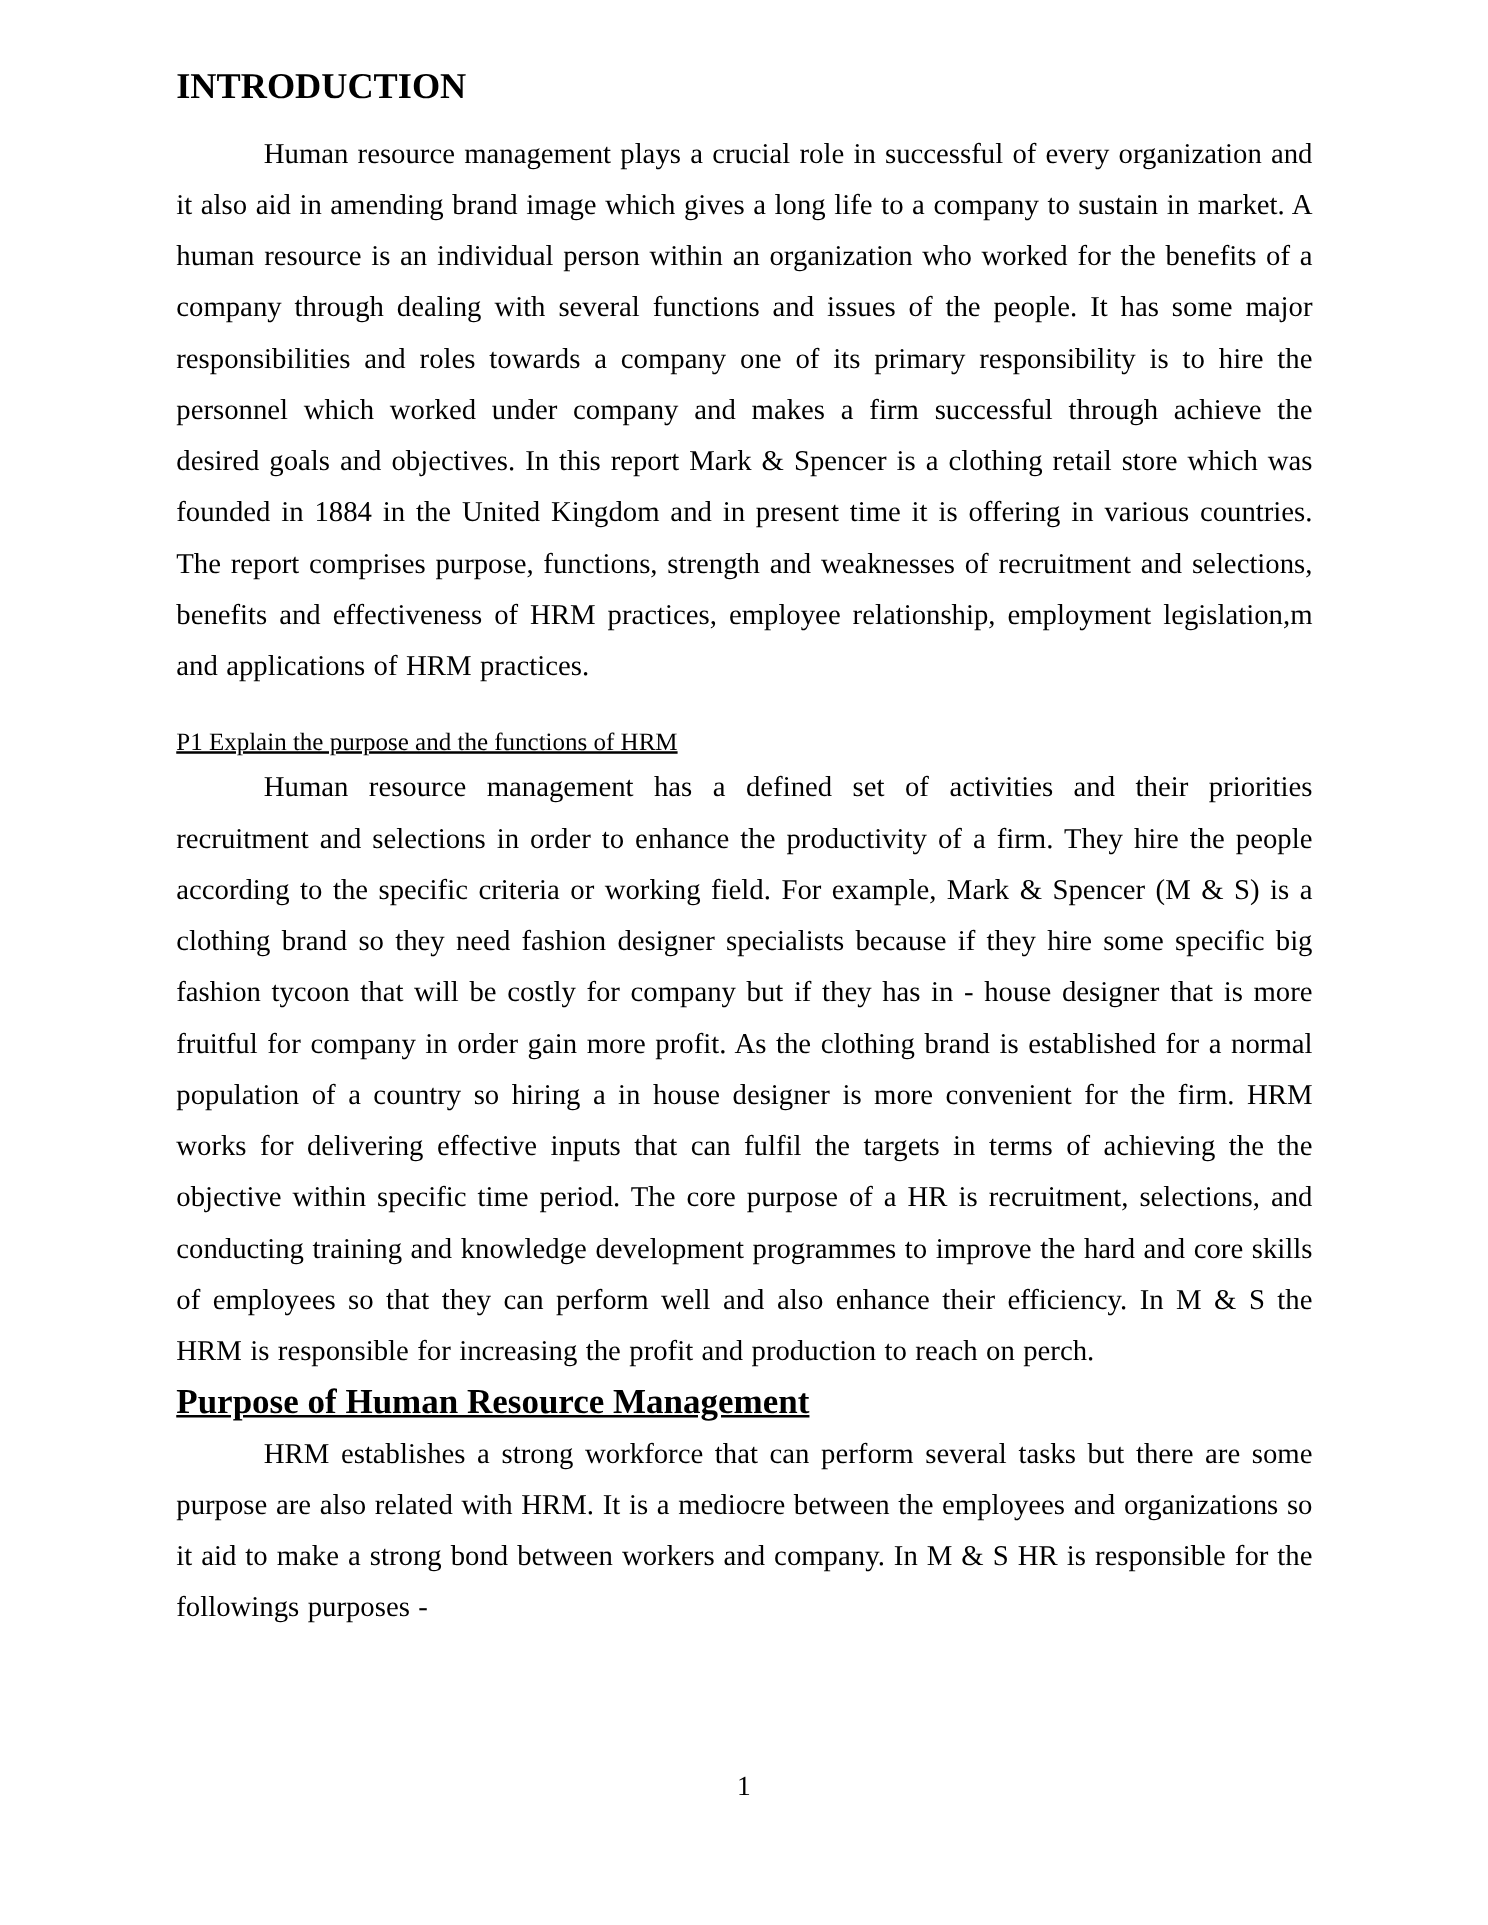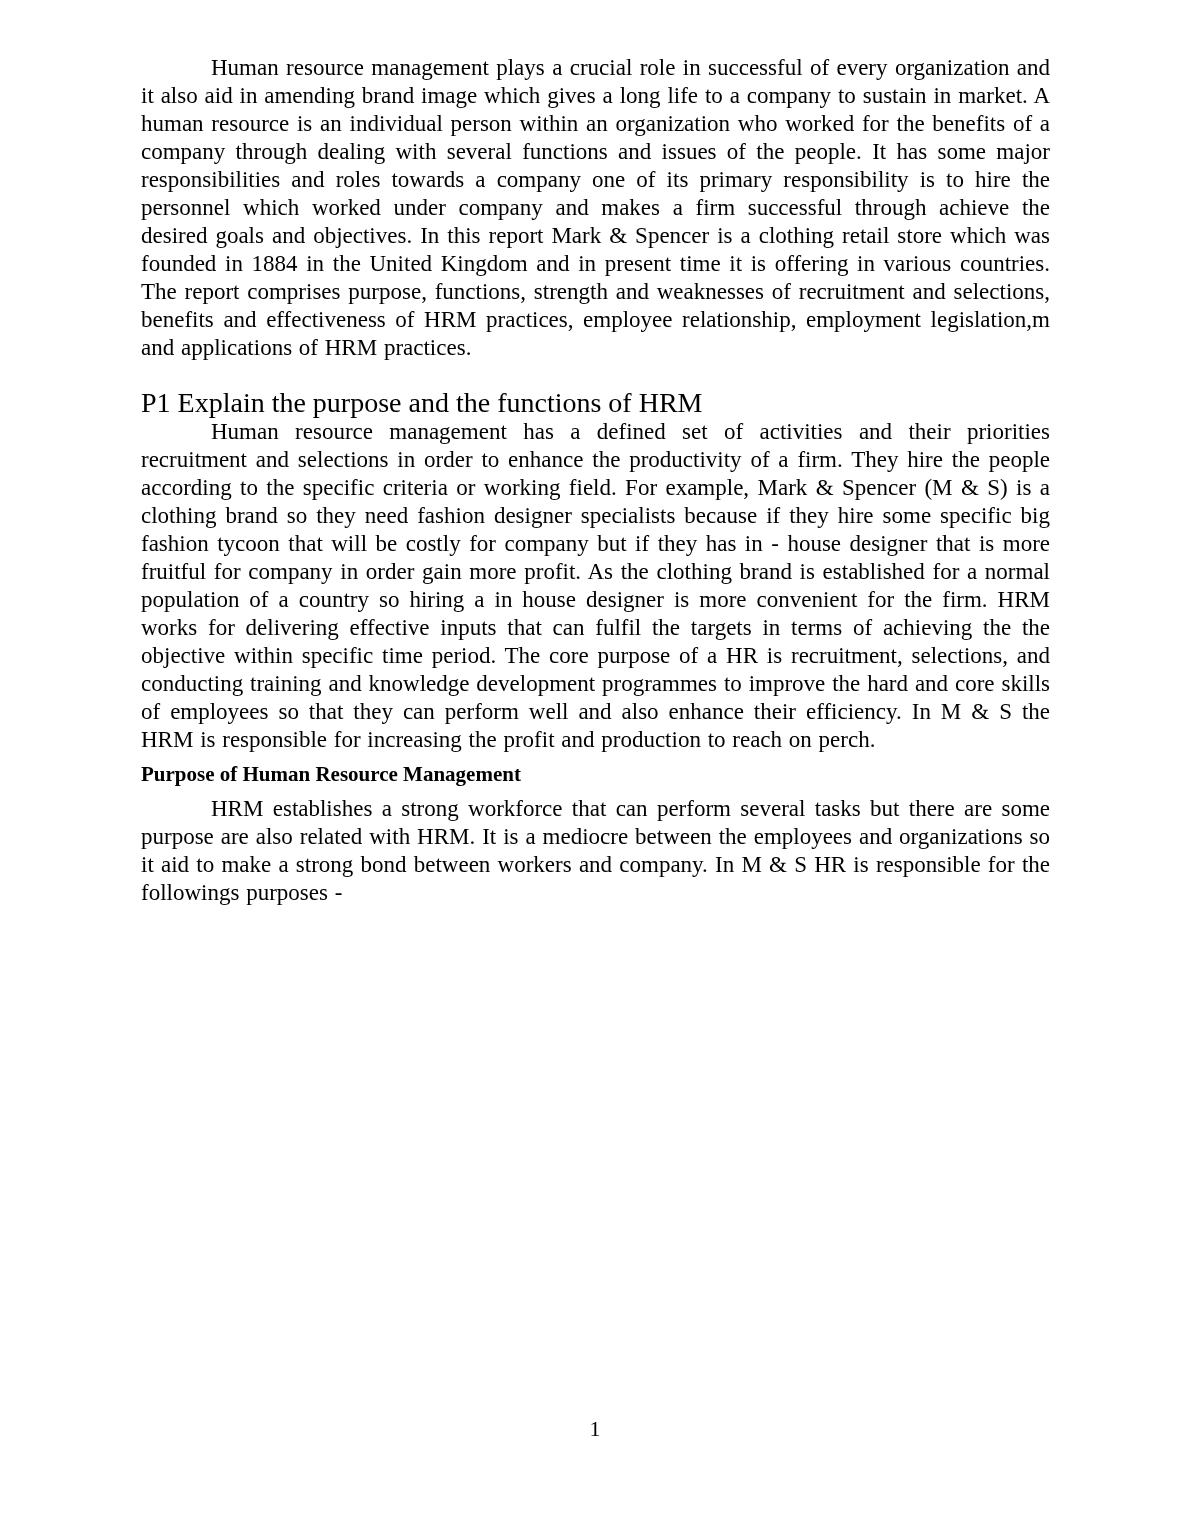--- a/index.html
+++ b/index.html
@@ -23,54 +23,57 @@
   .h-major {
     font-size: 29px;
     font-weight: bold;
     line-height: 30px;
     margin: 0;
   }
   .h-intro { margin-bottom: 18px; }
   .h-task  { margin-top: 8px; margin-bottom: 0; }
   .body-p {
     font-size: 23px;
-    line-height: 28px;
+    line-height: 41px;
     text-align: justify;
     text-indent: 70px;
     margin: 0;
     word-spacing: 1px;
   }
   .subheading {
-    font-size: 28px;
+    font-size: 20px;
     line-height: 30px;
+    text-decoration: underline;
     margin: 26px 0 0 0;
     font-weight: normal;
   }
   .p1-para { }
   .bold-inline-heading {
-    font-size: 21px;
+    font-size: 28px;
     line-height: 41px;
     font-weight: bold;
     margin: 0;
+    text-decoration: underline;
   }
   .page-number {
     position: absolute;
     top: 1415px;
     left: 0;
     width: 1190px;
     text-align: center;
     font-size: 22px;
     line-height: 28px;
   }
 </style>
 </head>
 <body>
 
 <div class="page">
 
+  <h1 class="h-major h-intro">INTRODUCTION</h1>
 
   <p class="body-p">Human resource management plays a crucial role in successful of every organization and it also aid in amending brand image which gives a long life to a company to sustain in market. A human resource is an individual person within an organization who worked for the benefits of a company through dealing with several functions and issues of the people. It has some major responsibilities and roles towards a company one of its primary responsibility is to hire the personnel which worked under company and makes a firm successful through achieve the desired goals and objectives. In this report Mark &amp; Spencer is a clothing retail store which was founded in 1884 in the United Kingdom and in present time it is offering in various countries. The report comprises purpose, functions, strength and weaknesses of recruitment and selections, benefits and effectiveness of HRM practices, employee relationship, employment legislation,m and  applications of HRM practices.</p>
 
 
   <div class="subheading">P1 Explain the purpose and the functions of HRM</div>
 
   <p class="body-p p1-para">Human resource management has a defined set of activities and their priorities recruitment  and selections in order to enhance the productivity of a firm.  They hire the people according to the specific criteria or working field. For example, Mark &amp; Spencer (M &amp; S) is a clothing brand so they need fashion designer specialists because if they hire some specific big fashion tycoon that will be costly for company but if they has in - house designer that is more fruitful for company in order gain more profit. As the clothing brand is established for a normal population of a country so hiring a in house designer is more convenient for the firm. HRM works for delivering effective inputs that can fulfil the targets in terms of achieving the the objective within specific time period. The core purpose of a HR is recruitment, selections, and conducting training and knowledge development programmes to improve the hard and core skills of employees so that they can perform well and also enhance their efficiency. In M &amp; S the HRM is responsible for increasing the profit and production to reach on perch.</p>
 
   <div class="bold-inline-heading">Purpose of Human Resource Management</div>
 

